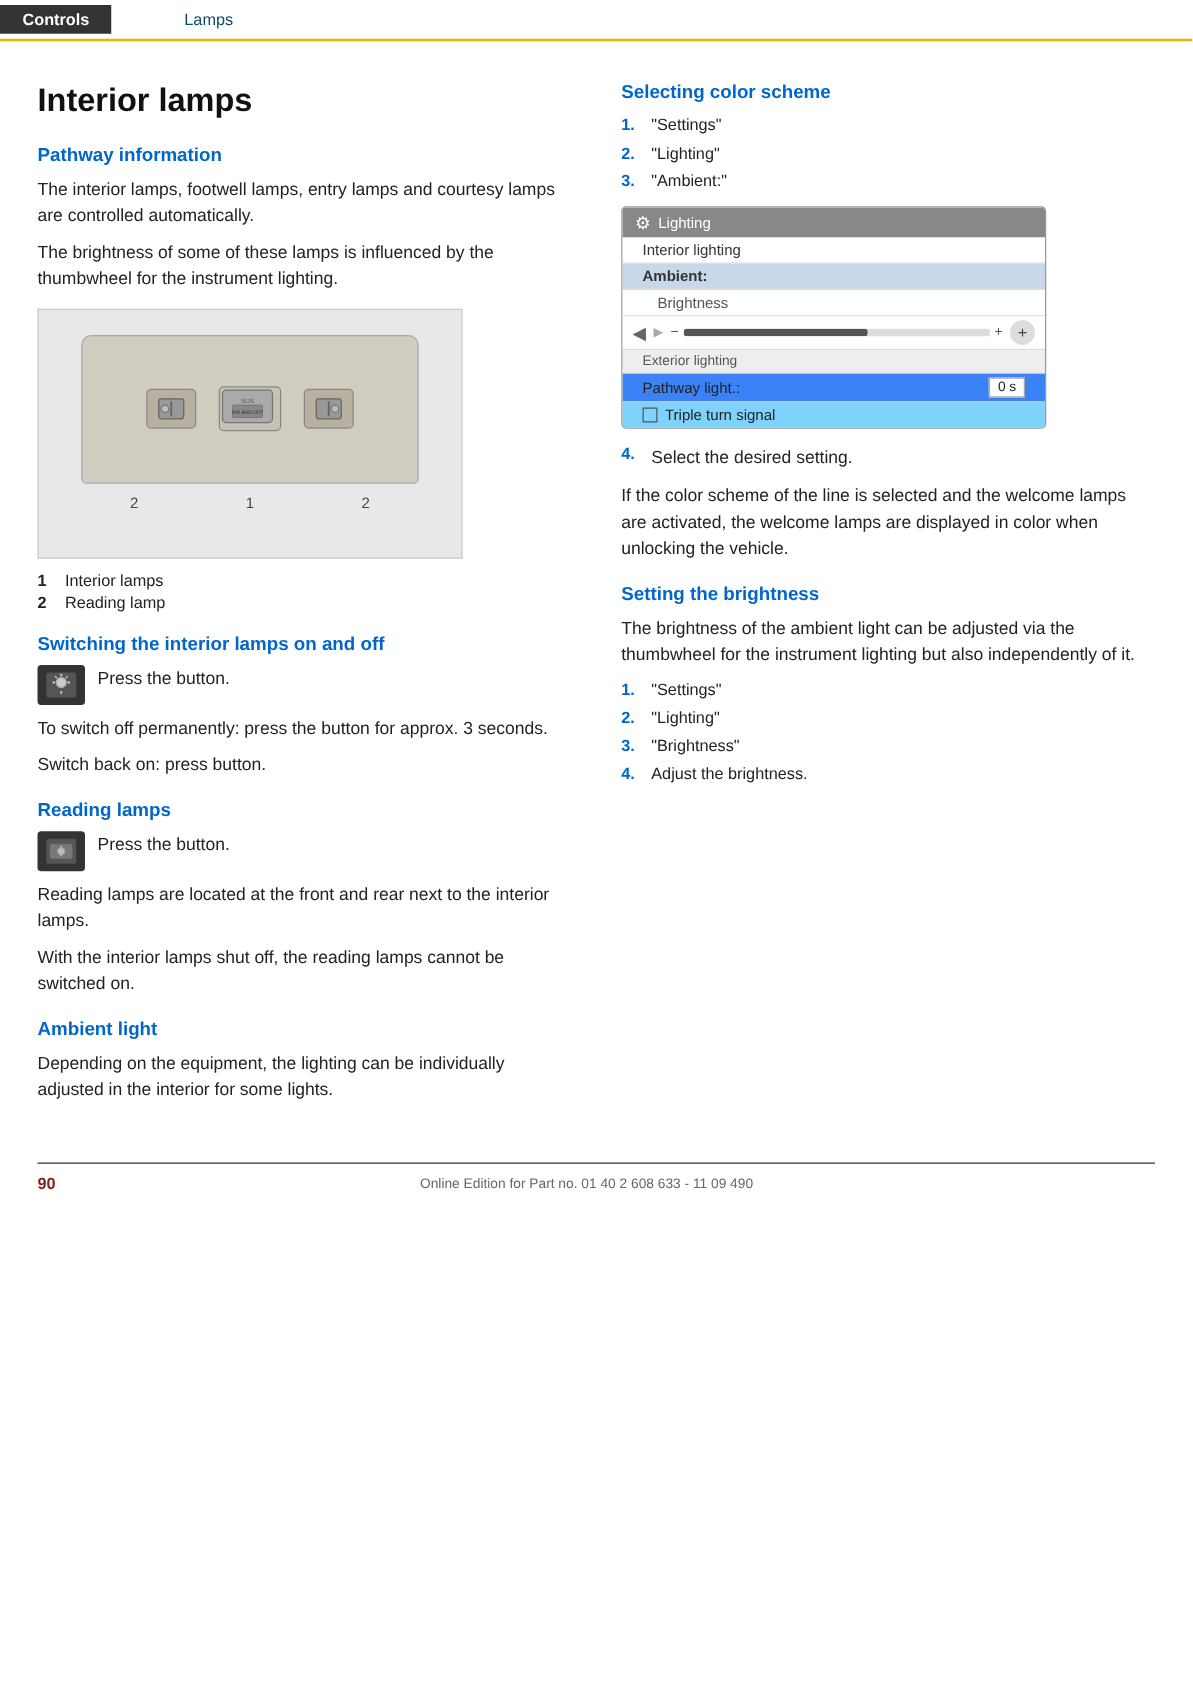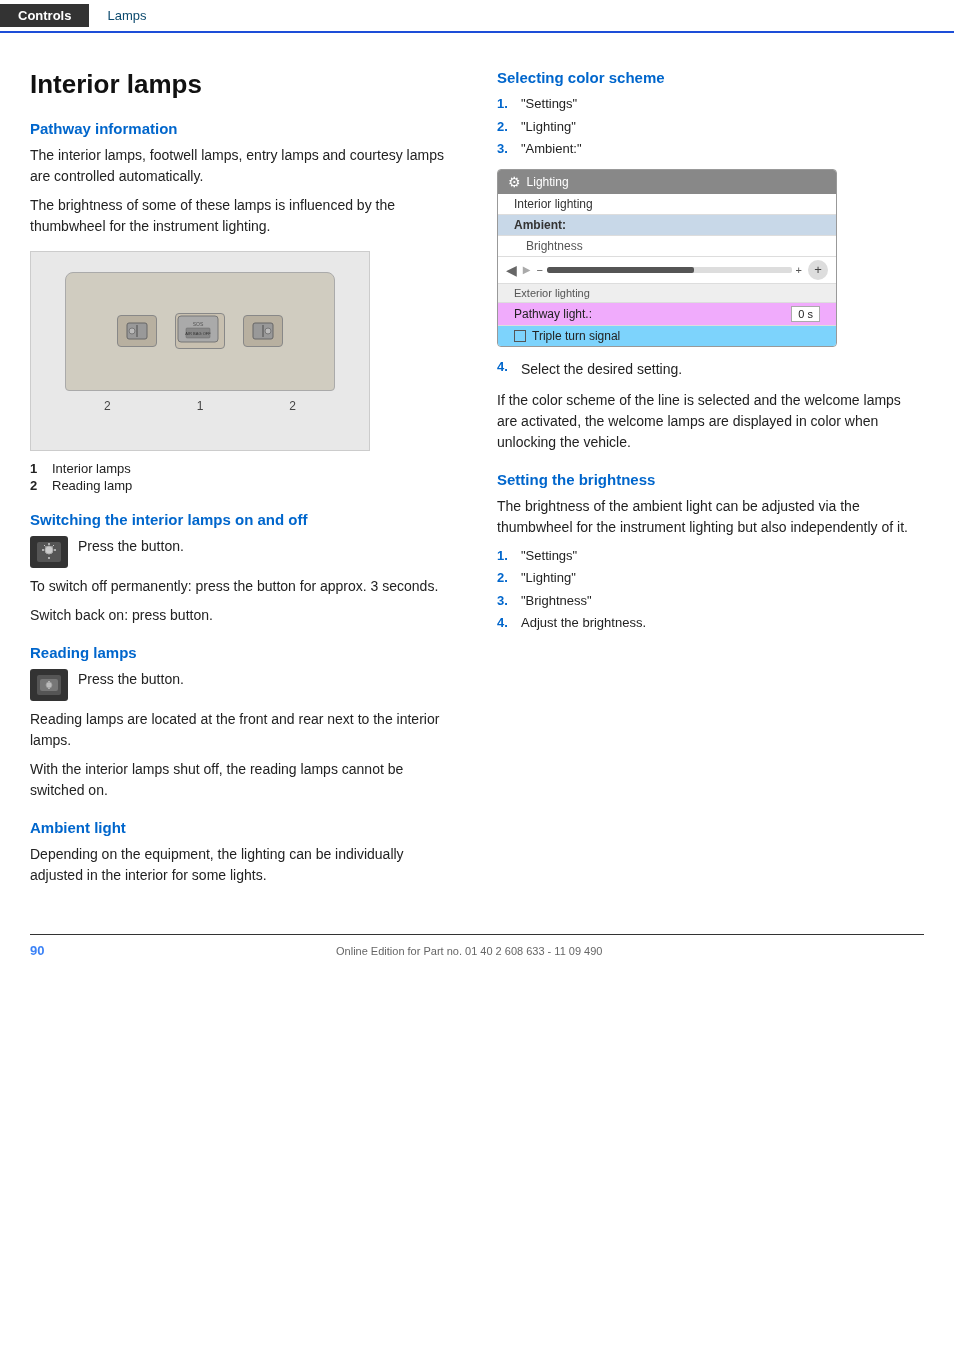--- a/index.html
+++ b/index.html
@@ -9,41 +9,42 @@
       background: #fff;
       color: #222;
       width: 954px;
       min-height: 1354px;
     }
 
     
     .header {
       display: flex;
       align-items: center;
-      border-bottom: 2px solid #1d4ed8;
+      border-bottom: 2px solid #eab308;
       padding: 4px 0 4px 0;
-      margin-bottom: 16px;
+      margin-bottom: 0;
+      gap: 40px;
     }
     .header-controls {
       background: #333;
       color: #fff;
       font-weight: bold;
       font-size: 13px;
       padding: 4px 18px;
     }
     .header-lamps {
       color: #0c4a6e;
       font-size: 13px;
       padding: 4px 18px;
     }
 
     
     .main {
       display: flex;
-      padding: 20px 30px 20px 30px;
+      padding: 32px 30px 20px 30px;
       gap: 40px;
     }
     .col-left {
       flex: 1;
       min-width: 0;
     }
     .col-right {
       flex: 1;
       min-width: 0;
     }
@@ -276,21 +277,21 @@
       background: #eee;
       color: #555;
       font-size: 11px;
       border-bottom: 1px solid #ddd;
     }
     .screen-pathway-row {
       display: flex;
       align-items: center;
       justify-content: space-between;
       padding: 3px 16px;
-      background: #f0abfc;
+      background: #3b82f6;
       border-bottom: 1px solid #ddd;
       font-size: 12px;
     }
     .pathway-val {
       border: 1px solid #aaa;
       padding: 1px 6px;
       background: #fff;
       font-size: 11px;
     }
     .screen-checkbox-row {
@@ -313,21 +314,21 @@
       border-top: 1.5px solid #333;
       margin: 20px 30px 0 30px;
       padding: 8px 0 4px 0;
       display: flex;
       justify-content: space-between;
       align-items: center;
     }
     .footer-page {
       font-size: 13px;
       font-weight: bold;
-      color: #3b82f6;
+      color: #7f1d1d;
     }
     .footer-caption {
       font-size: 11px;
       color: #666;
       text-align: center;
       flex: 1;
     }
   </style>
 </head>
 <body>

